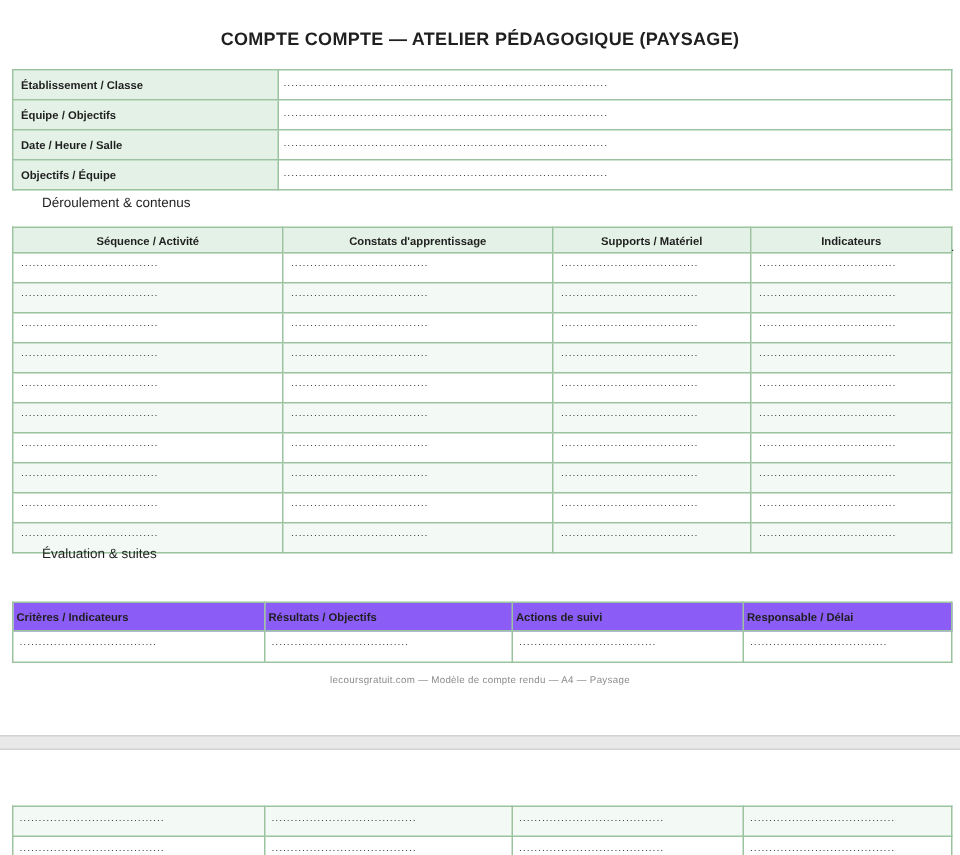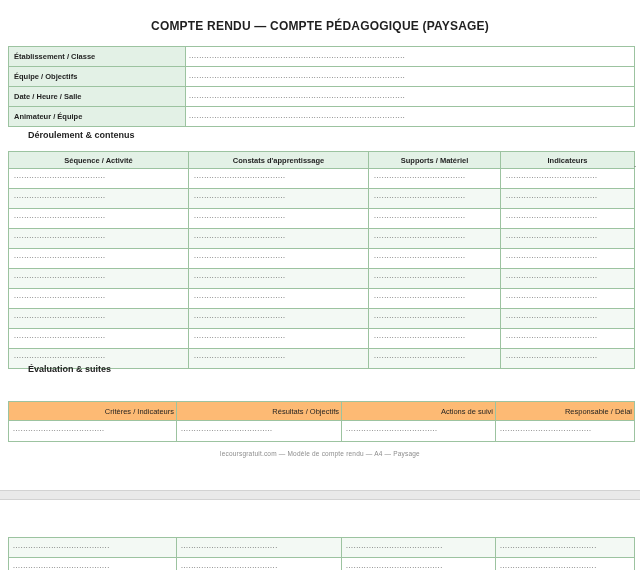--- a/index.html
+++ b/index.html
@@ -31,40 +31,40 @@
 
   
   .dots {
     display:block; overflow:hidden; white-space:nowrap;
     font-size:7px; letter-spacing:0.6px; color:#3c3c3c; line-height:1;
   }
   .dots-lg { width:216px; }
   .dots-sm { width:92px; }
 
   .section-heading {
-    position:absolute; left:28px; font-size:9px; font-weight:bold;
+    position:absolute; left:28px; font-size:9px; font-weight:normal;
   }
   .h-deroulement { top:130px; }
   .h-evaluation  { top:364px; }
 
   
   .main-table { top:151px; }
   .main-table th, .eval-table th, .page2-table td, .main-table td, .eval-table td { box-sizing:border-box; }
   .main-table th {
     height:17px; background:#e3f1e6; font-size:7.5px; font-weight:bold;
     text-align:center; vertical-align:middle; padding:0 14px;
   }
   .main-table td { height:20px; padding:3px 0 0 5px; }
   tr.striped td { background:#f3f9f4; }
 
   
   .eval-table { top:401px; }
   .eval-table th {
-    height:19px; background:#fdba74; font-size:7.5px; font-weight:normal;
-    text-align:right; vertical-align:middle; padding:0 2px;
+    height:19px; background:#8b5cf6; font-size:7.5px; font-weight:bold;
+    text-align:left; vertical-align:middle; padding:0 2px;
   }
   .eval-table td { height:21px; padding:4px 0 0 4px; }
 
   .doc-footer {
     position:absolute; top:450px; left:0; width:640px;
     text-align:center; font-size:6.5px; color:#8c8c8c; letter-spacing:0.2px;
   }
   .stray-dot { position:absolute; left:634px; top:160px; font-size:8px; color:#1f1f1f; }
 
   .page-break {
@@ -75,21 +75,21 @@
   
   .page2-table { top:537px; }
   .page2-table td { height:20px; padding:4px 0 0 4px; }
   .page2-table .dots { width:96px; }
 </style>
 </head>
 <body>
 
 <div class="page">
 
-  <div class="doc-title">COMPTE RENDU — COMPTE PÉDAGOGIQUE (PAYSAGE)</div>
+  <div class="doc-title">COMPTE COMPTE — ATELIER PÉDAGOGIQUE (PAYSAGE)</div>
 
   <table class="info-table">
     <colgroup>
         <col style="width:177px">
         <col style="width:449px">
       </colgroup>
     <tbody>
         <tr>
       <td class="label-cell">Établissement / Classe</td>
       <td class="value-cell">
@@ -102,21 +102,21 @@
             <span class="dots dots-lg">..........................................................................................................................................................................</span>
           </td>
     </tr>
     <tr>
       <td class="label-cell">Date / Heure / Salle</td>
       <td class="value-cell">
             <span class="dots dots-lg">..........................................................................................................................................................................</span>
           </td>
     </tr>
     <tr>
-      <td class="label-cell">Animateur / Équipe</td>
+      <td class="label-cell">Objectifs / Équipe</td>
       <td class="value-cell">
             <span class="dots dots-lg">..........................................................................................................................................................................</span>
           </td>
     </tr>
   </tbody>
     </table>
 
   <div class="section-heading h-deroulement">Déroulement &amp; contenus</div>
 
   <table class="main-table">

